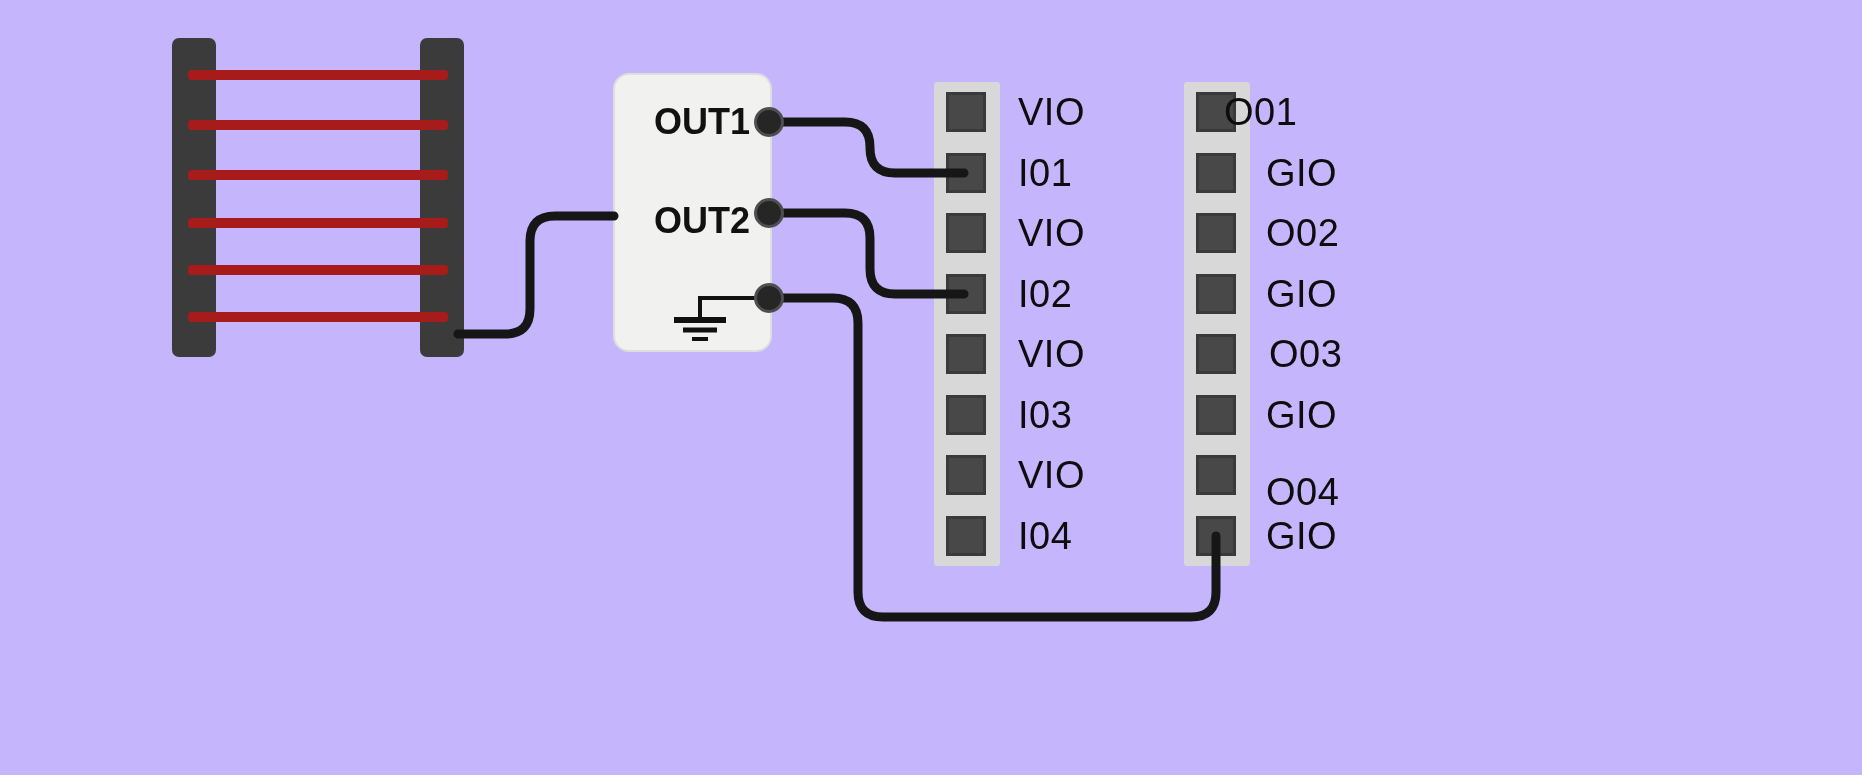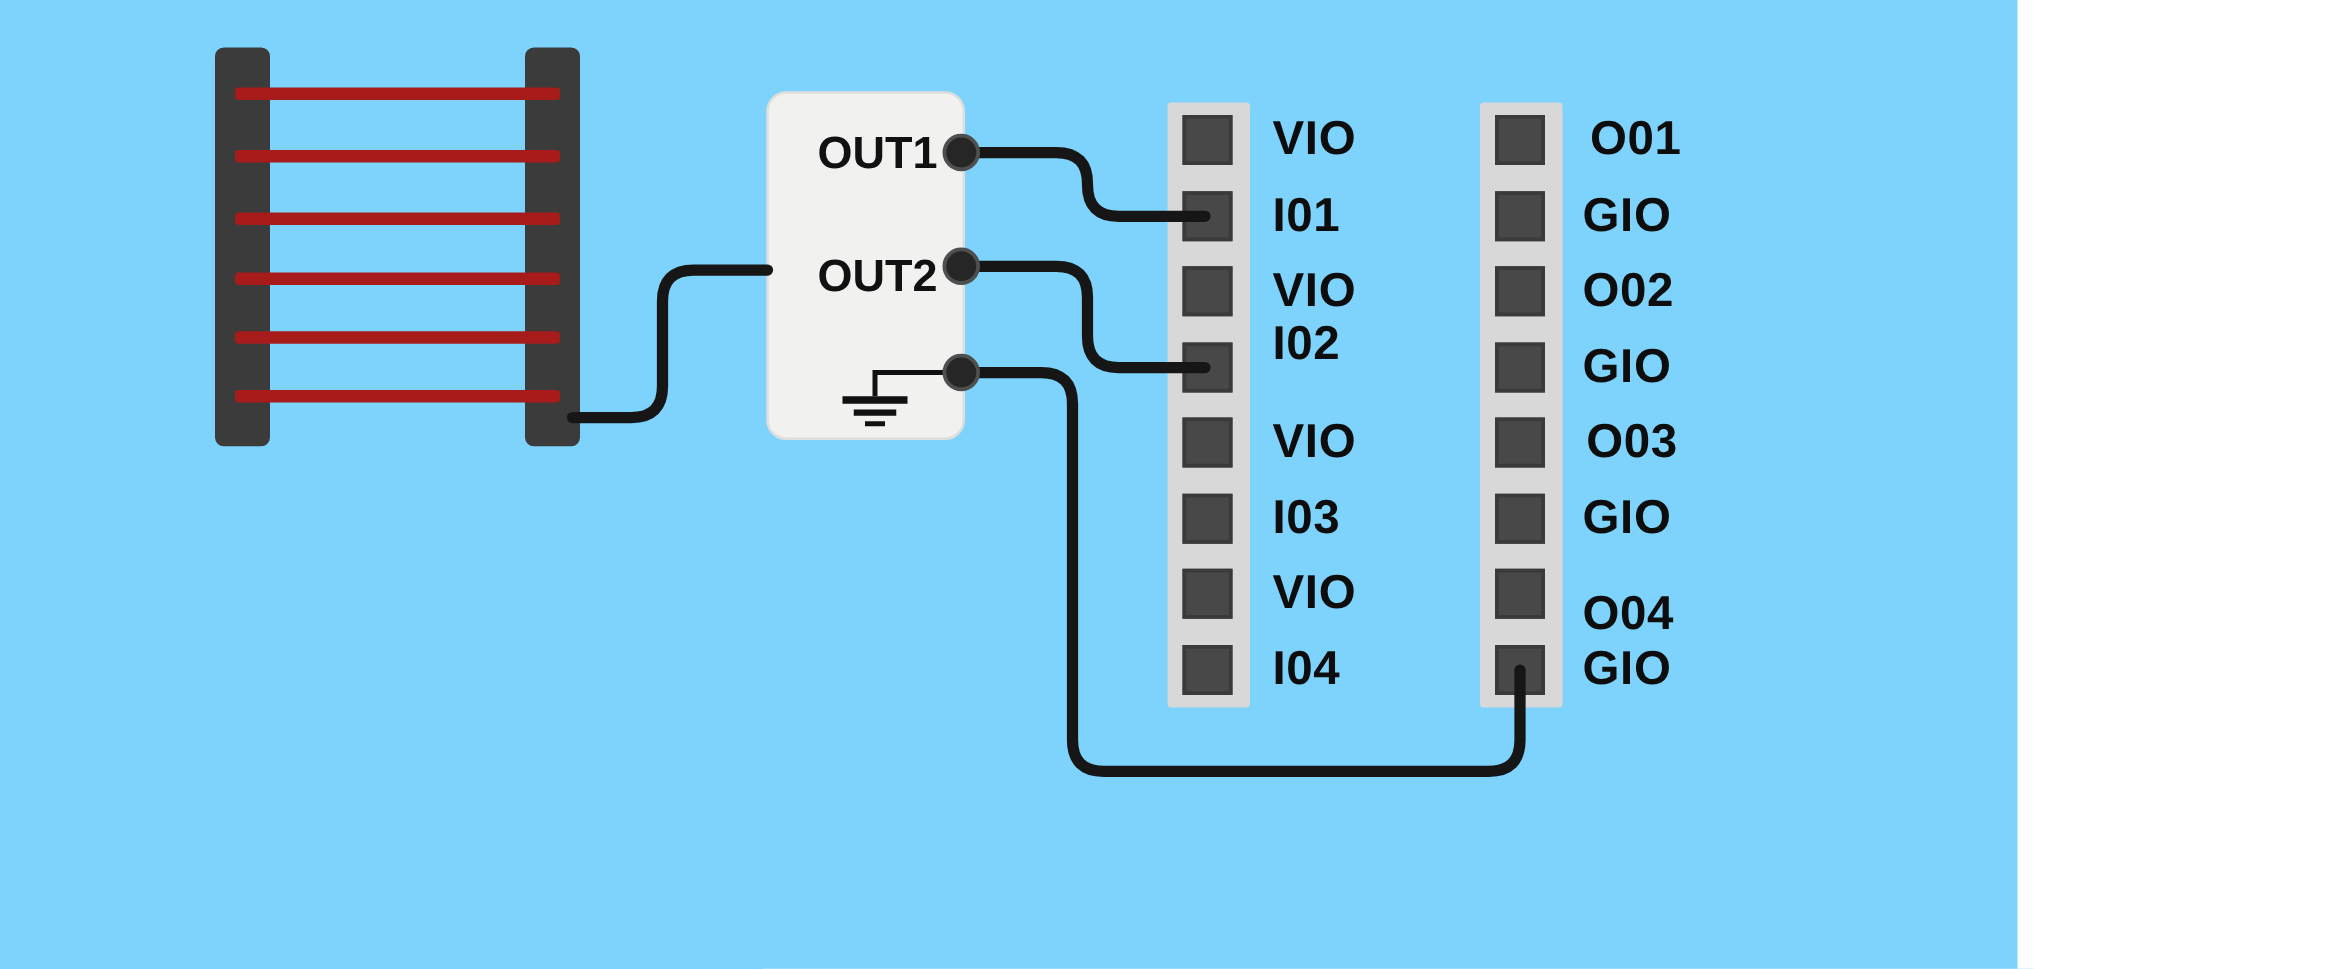--- a/index.html
+++ b/index.html
@@ -4,22 +4,22 @@
 <style>
   * { box-sizing: border-box; }
   html, body { margin: 0; padding: 0; }
   body {
     width: 1862px; height: 775px;
     background: #ffffff;
     font-family: "Liberation Sans", sans-serif;
   }
   .canvas {
     position: relative;
-    width: 1614px; height: 775px;
-    background: #7dd3fc;
+    width: 1862px; height: 775px;
+    background: #c4b5fd;
     overflow: hidden;
   }
 
   
   .lc-bar {
     position: absolute;
     width: 44px; height: 319px; top: 38px;
     background: #3b3b3b;
     border-radius: 7px;
   }
@@ -69,21 +69,21 @@
   .strip-1 { left: 934px; }
   .strip-2 { left: 1184px; }
   .pin {
     position: absolute;
     width: 40px; height: 40px;
     background: #484848;
     border: 3px solid #3a3a3a;
   }
   .pin-label {
     position: absolute;
-    font-weight: 700; font-size: 38px; color: #0d0d0d;
+    font-weight: 400; font-size: 38px; color: #0d0d0d;
     transform: translateY(-50%);
     white-space: nowrap;
     letter-spacing: 0.5px;
   }
 
   
   svg.wires {
     position: absolute; left: 0; top: 0;
     pointer-events: none;
   }
@@ -122,37 +122,37 @@
   <div class="pin" style="left:946px;top:213px"></div>
   <div class="pin" style="left:946px;top:274px"></div>
   <div class="pin" style="left:946px;top:334px"></div>
   <div class="pin" style="left:946px;top:395px"></div>
   <div class="pin" style="left:946px;top:455px"></div>
   <div class="pin" style="left:946px;top:516px"></div>
 
   <div class="pin-label" style="left:1018px;top:112px">VIO</div>
   <div class="pin-label" style="left:1018px;top:173px">I01</div>
   <div class="pin-label" style="left:1018px;top:233px">VIO</div>
-  <div class="pin-label" style="left:1018px;top:276px">I02</div>
+  <div class="pin-label" style="left:1018px;top:294px">I02</div>
   <div class="pin-label" style="left:1018px;top:354px">VIO</div>
   <div class="pin-label" style="left:1018px;top:415px">I03</div>
   <div class="pin-label" style="left:1018px;top:475px">VIO</div>
   <div class="pin-label" style="left:1018px;top:536px">I04</div>
 
   <div class="strip strip-2"></div>
   <div class="pin" style="left:1196px;top:92px"></div>
   <div class="pin" style="left:1196px;top:153px"></div>
   <div class="pin" style="left:1196px;top:213px"></div>
   <div class="pin" style="left:1196px;top:274px"></div>
   <div class="pin" style="left:1196px;top:334px"></div>
   <div class="pin" style="left:1196px;top:395px"></div>
   <div class="pin" style="left:1196px;top:455px"></div>
   <div class="pin" style="left:1196px;top:516px"></div>
 
-  <div class="pin-label" style="left:1272px;top:112px">O01</div>
+  <div class="pin-label" style="left:1224px;top:112px">O01</div>
   <div class="pin-label" style="left:1266px;top:173px">GIO</div>
   <div class="pin-label" style="left:1266px;top:233px">O02</div>
   <div class="pin-label" style="left:1266px;top:294px">GIO</div>
   <div class="pin-label" style="left:1269px;top:354px">O03</div>
   <div class="pin-label" style="left:1266px;top:415px">GIO</div>
   <div class="pin-label" style="left:1266px;top:492px">O04</div>
   <div class="pin-label" style="left:1266px;top:536px">GIO</div>
 
   <svg class="wires" width="1862" height="775" viewBox="0 0 1862 775">
     <path class="wire" d="M 458 334 L 505 334 Q 530 334 530 309 L 530 241 Q 530 216 555 216 L 614 216"></path>

